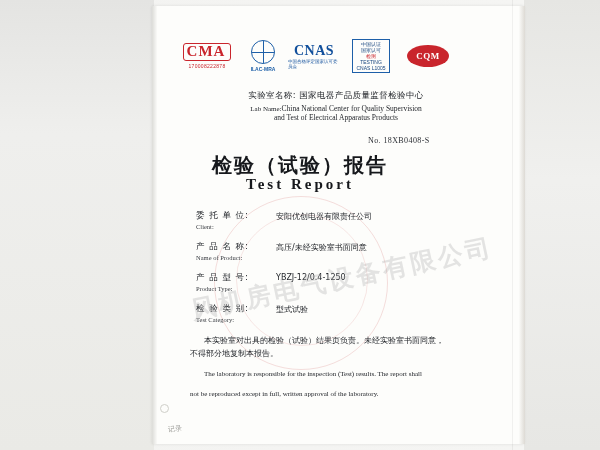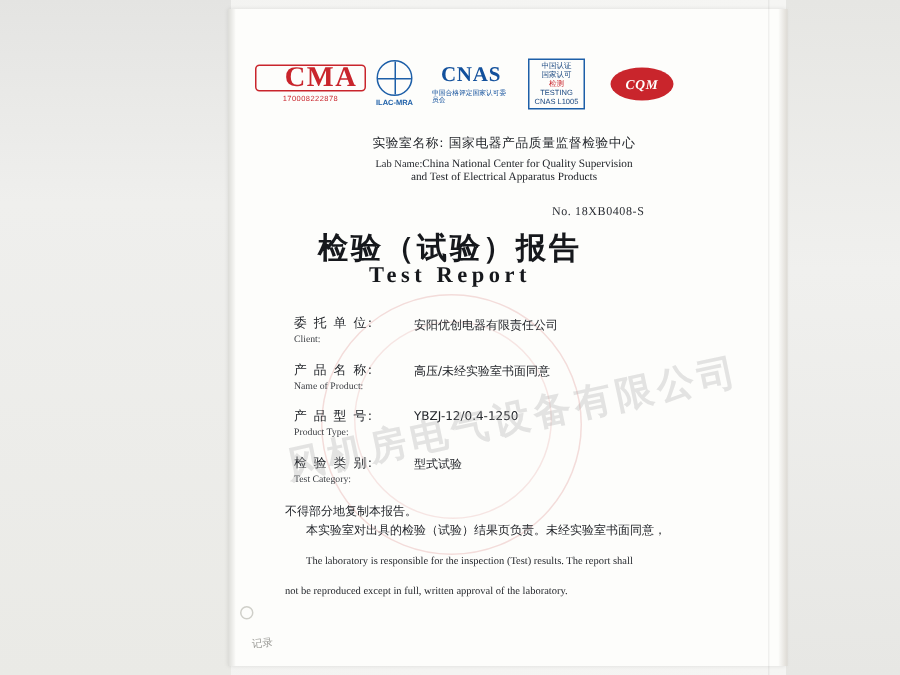--- a/index.html
+++ b/index.html
@@ -87,23 +87,23 @@
 
   .logo-cma {
     width: 62px; height: 36px;
     display: flex; flex-direction: column; align-items: center; justify-content: center;
   }
   .cma-badge {
     border: 1.2px solid #c9252c;
     border-radius: 3px;
     color: #c9252c;
     font-weight: bold;
-    font-size: 19px;
+    font-size: 15px;
     letter-spacing: 1px;
-    padding: 0 5px 1px 19px;
+    padding: 0 5px 1px 3px;
     line-height: 15px;
     font-family: "Liberation Serif", serif;
   }
   .cma-num {
     color: #c9252c;
     font-size: 5px;
     letter-spacing: 0.3px;
     margin-top: 2px;
     white-space: nowrap;
   }
@@ -181,21 +181,20 @@
   .cqm-oval {
     width: 42px; height: 22px;
     border-radius: 50%;
     background: #c9252c;
     color: #fff;
     font-size: 9px;
     font-weight: bold;
     display: flex; align-items: center; justify-content: center;
     font-family: "Liberation Serif", serif;
     letter-spacing: 0.5px;
-    font-style: italic;
   }
 
   
   .labblock {
     position: absolute;
     left: 186px;
     top: 90px;
     width: 300px;
     text-align: center;
     color: #23262b;
@@ -466,22 +465,22 @@
         <div class="f-cn">检 验 类 别:</div>
         <div class="f-en">Test Category:</div>
       </div>
       <div class="f-val">型式试验</div>
     </div>
   </div>
 
   <div class="watermark">风机房电气设备有限公司</div>
 
   <div class="statement">
+    <div class="st-cn indent">本实验室对出具的检验（试验）结果页负责。未经实验室书面同意，</div>
     <div class="st-cn">不得部分地复制本报告。</div>
-    <div class="st-cn indent">本实验室对出具的检验（试验）结果页负责。未经实验室书面同意，</div>
     <div class="st-en indent">The laboratory is responsible for the inspection (Test) results. The report shall</div>
     <div class="st-en">not be reproduced except in full, written approval of the laboratory.</div>
   </div>
 
   <div class="corner-mark"></div>
   <div class="scribble">记录</div>
 
 </div>
 
 </body></html>

